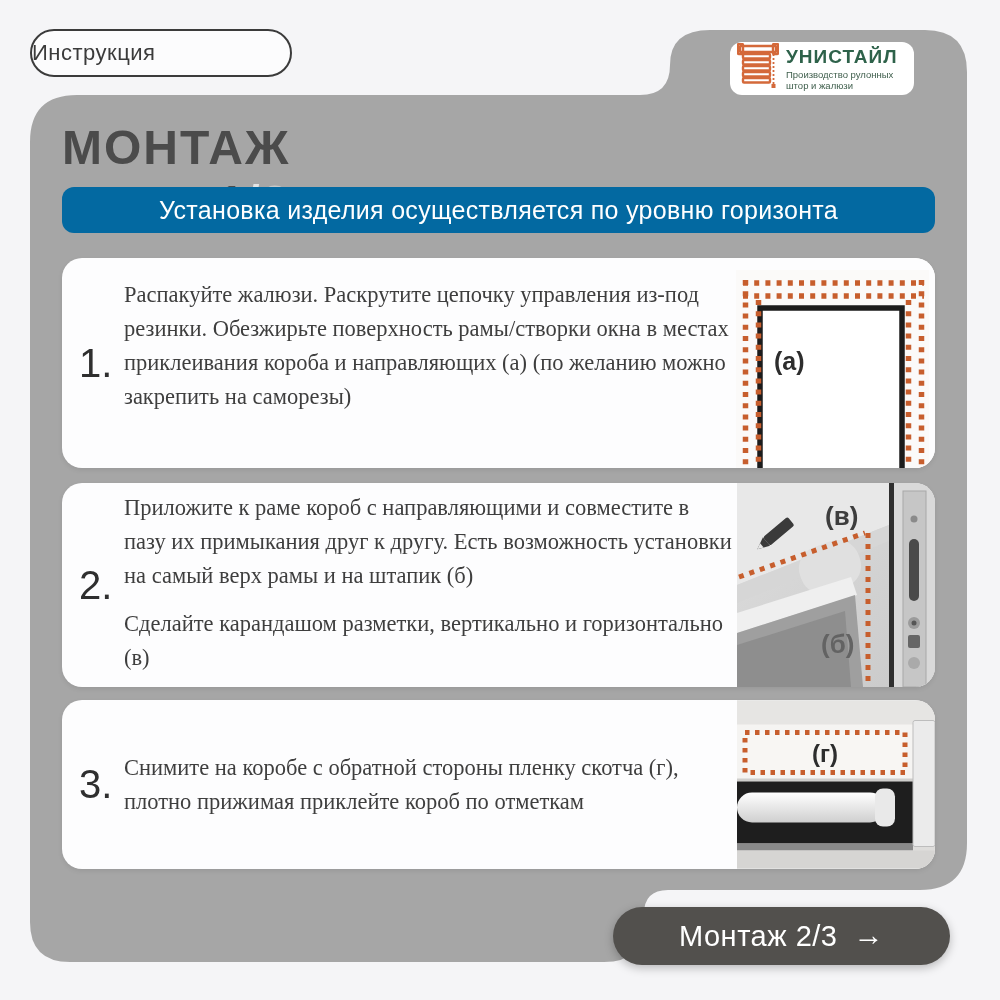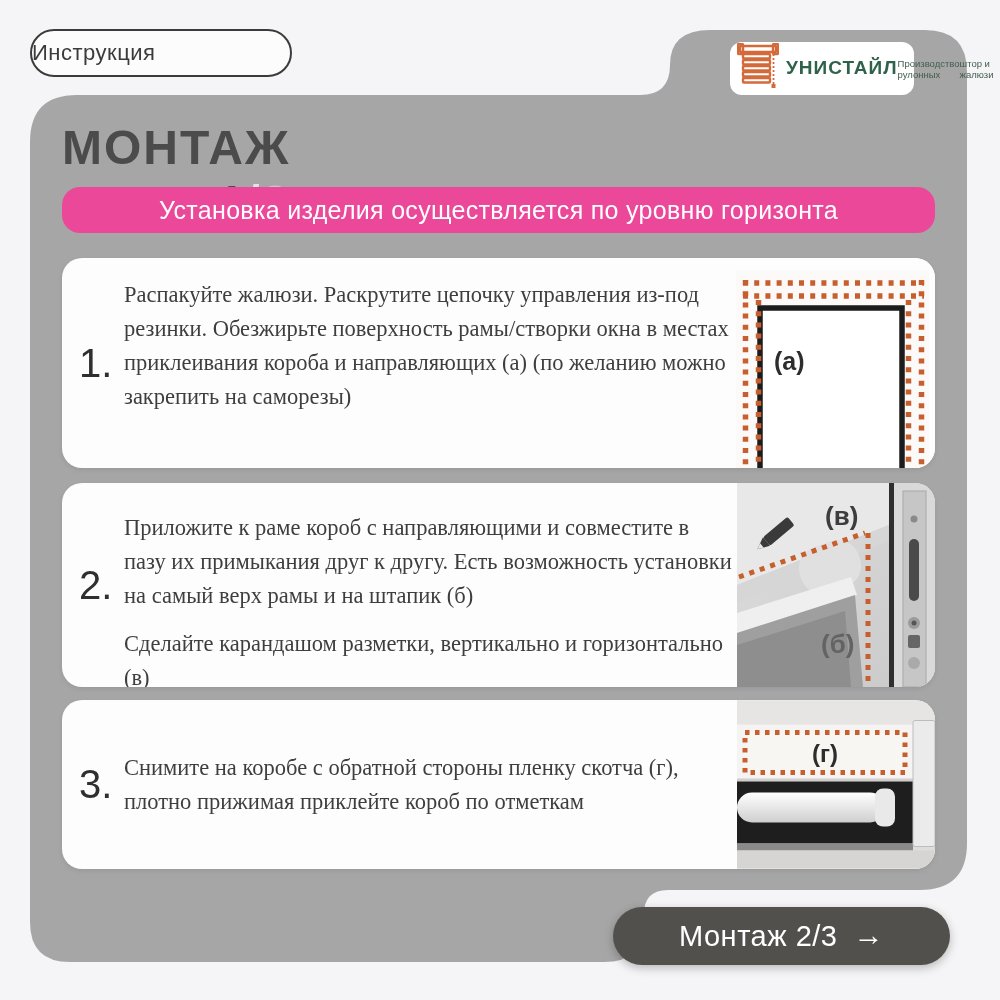--- a/index.html
+++ b/index.html
@@ -23,55 +23,55 @@
     display:flex; align-items:center; justify-content:flex-start;
     font-size:22px; color:#3b3b3b; letter-spacing:.5px;
   }
 
   
   .logo {
     left:730px; top:42px; width:184px; height:53px;
     background:#ffffff; border-radius:12px;
     display:flex; align-items:center; padding-left:7px; gap:7px;
   }
-  .logo-text { display:flex; flex-direction:row; line-height:1; }
+  .logo-text { display:flex; flex-direction:column; line-height:1; }
   .logo-brand { font-size:19px; font-weight:bold; color:#2e624a; letter-spacing:1px; margin-bottom:3px; }
   .logo-tag { font-size:9.5px; font-weight:normal; color:#41604e; line-height:11px; }
 
   
   .title-row { left:62px; top:120px; display:flex; align-items:flex-end;
     font-size:48px; font-weight:bold; letter-spacing:2px; color:#4b4b4b;flex-direction:column; }
   .title-pages { margin-left:50px; }
   .pg-cur { color:#4b4b4b; }
   .pg-sep { color:#e4e4e4; }
   .pg-tot { color:#c7c7c7; }
 
   
   .banner {
     left:62px; top:187px; width:873px; height:46px;
-    background:#ec4899; border-radius:18px;
+    background:#0369a1; border-radius:12px;
     display:flex; align-items:center; justify-content:center;
     color:#ffffff; font-size:25px; letter-spacing:.3px;
   }
 
   
   .card {
     left:62px; width:873px; background:#fdfdfe; border-radius:20px;
     display:flex; overflow:hidden; box-shadow:0 2px 5px rgba(0,0,0,.08);
   }
   .card-1 { top:258px; height:210px; }
   .card-2 { top:483px; height:204px; }
   .card-3 { top:700px; height:169px; }
   .step-num {
     width:62px; padding-left:17px; display:flex; align-items:center;
     font-size:40px; color:#2f2f2f; font-weight:500; flex-shrink:0;
   }
   .step-body { flex:1; font-size:22.5px; line-height:34px; color:#3e3e3e; }
   .card-1 .step-body { padding-top:20px; }
-  .card-2 .step-body { padding-top:28px; display:flex; flex-direction:column; gap:14px; }
+  .card-2 .step-body { padding-top:8px; display:flex; flex-direction:column; gap:14px; }
   .card-3 .step-body { display:flex; align-items:center; }
   .step-text { max-width:608px;font-family:Liberation Serif, serif; }
   .note-pill {
     display:inline-block; margin-top:6px;
     border:1.5px solid #9c9c9c; border-radius:14px;
     padding:8px 24px; font-size:21px; color:#3e3e3e; background:#fdfdfe;
   }
   .step-img { flex-shrink:0; height:100%; }
   .img1 { width:205px; } .img2 { width:198px; } .img3 { width:198px; }
   .step-img svg { display:block; width:100%; height:100%; }

